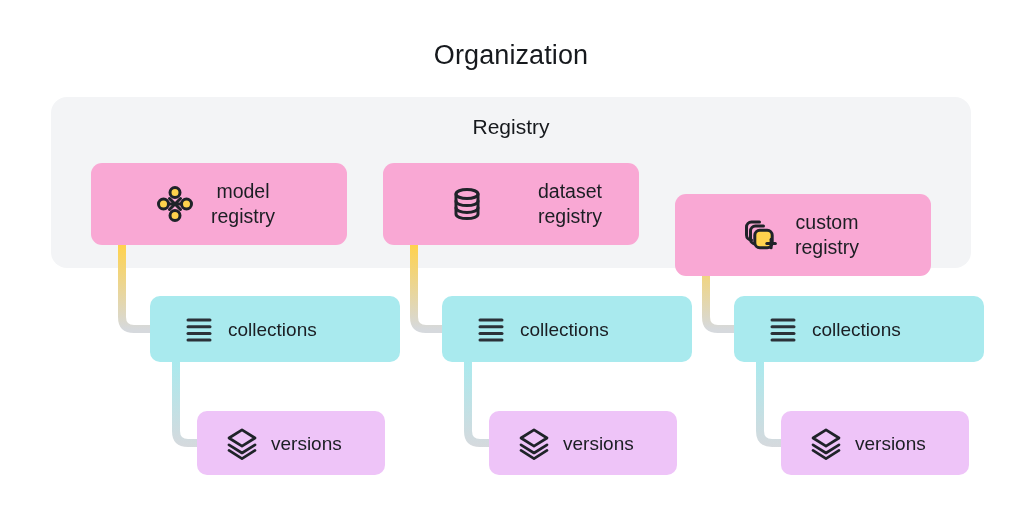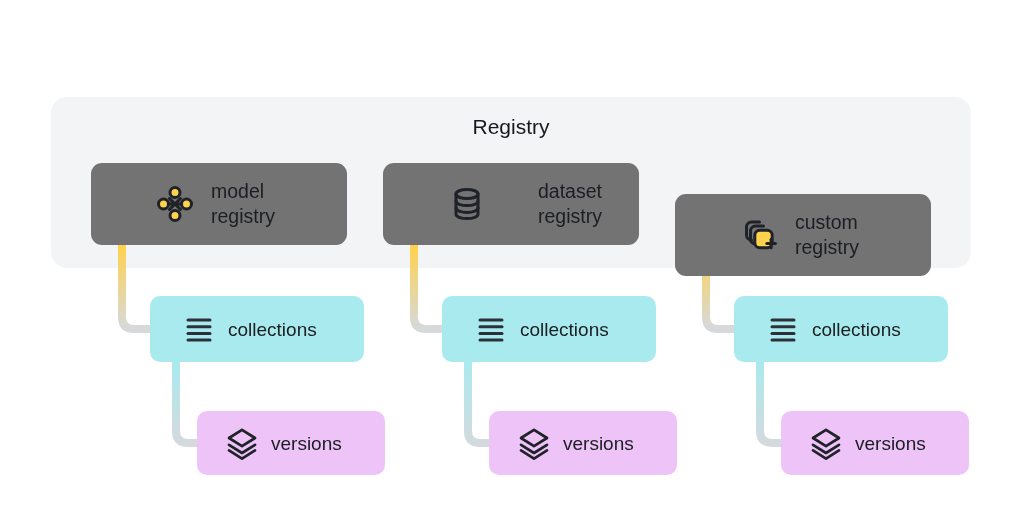--- a/index.html
+++ b/index.html
@@ -86,32 +86,33 @@
     font-weight: 400;
     color: #1b1e23;
     white-space: pre-line;
   }
 
   
   .card.reg {
     top: 163px;
     width: 256px;
     height: 82px;
-    background: #737373;
+    background: #f9a8d4;
     padding-left: 64px;
+    text-align: center;
   }
   .card.reg .ico { margin-right: 14px; margin-left: -2px; }
   .card.reg.c1 { left: 91px; }
   .card.reg.c2 { left: 383px; gap: 35px; }
   .card.reg.c3 { left: 675px; margin-top: 31px; }
 
   
   .card.col {
     top: 296px;
-    width: 214px;
+    width: 250px;
     height: 66px;
     background: #a9eaee;
     border-radius: 10px;
     padding-left: 33px;
   }
   .card.col .ico { margin-right: 13px; }
   .card.col .lbl { font-size: 19px; }
   .card.col.c1 { left: 150px; }
   .card.col.c2 { left: 442px; }
   .card.col.c3 { left: 734px; }
@@ -131,20 +132,21 @@
   .card.ver.c2 { left: 489px; }
   .card.ver.c3 { left: 781px; }
 
   .icon-svg { display: block; }
 </style>
 </head>
 <body>
 
 <div class="canvas">
 
+  <div class="org-title">Organization</div>
 
   <div class="registry-box">
     <div class="registry-title">Registry</div>
   </div>
 
   <svg class="connectors" width="1022" height="525" viewBox="0 0 1022 525" fill="none">
     <defs>
       <linearGradient id="gradY1" x1="0" y1="245" x2="0" y2="330" gradientUnits="userSpaceOnUse">
         <stop offset="0" stop-color="#ffd24d"></stop>
         <stop offset="1" stop-color="#d6d9dd"></stop>

